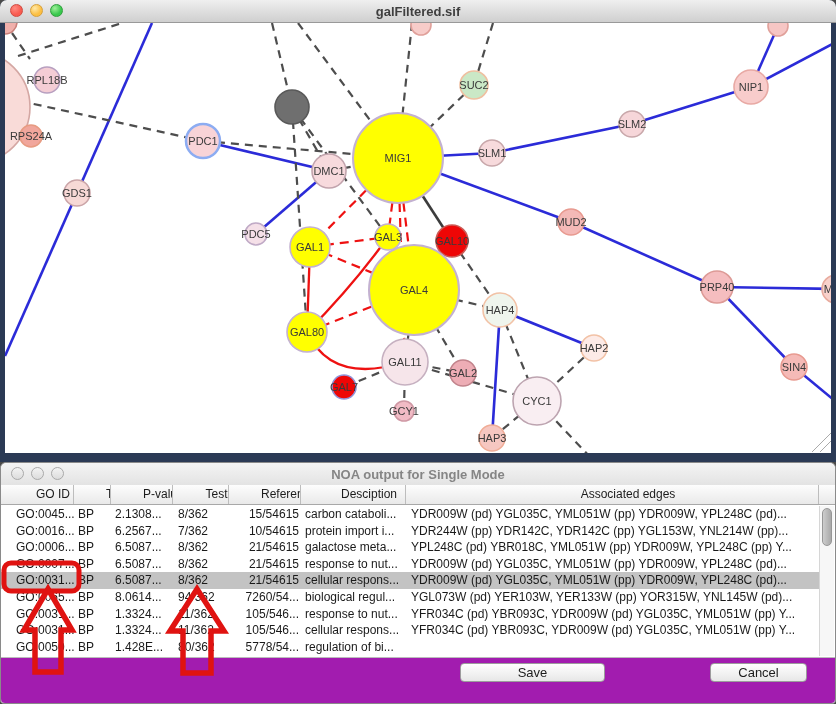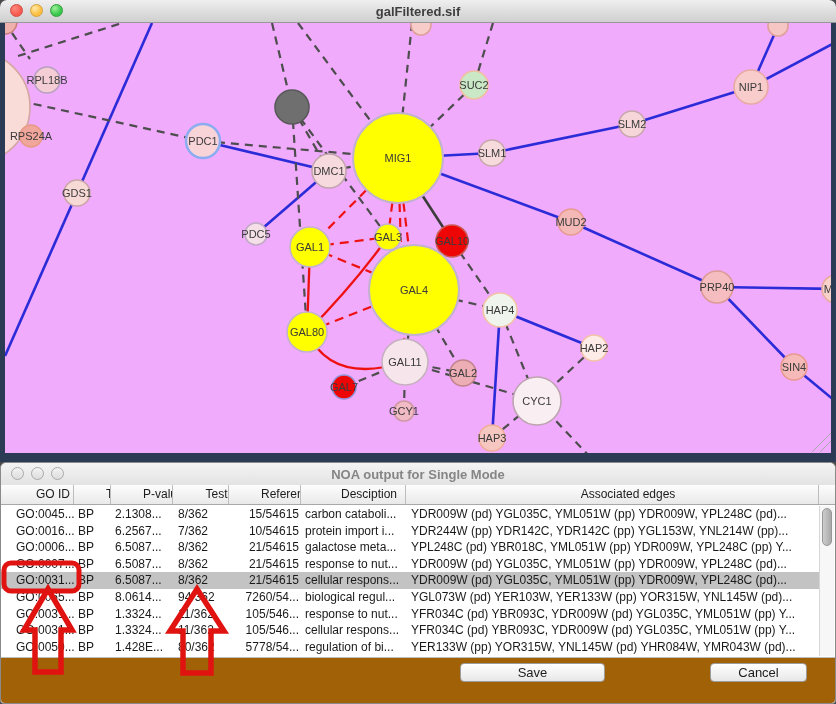--- a/index.html
+++ b/index.html
@@ -11,21 +11,21 @@
   .titlebar{height:22px;position:relative;display:flex;align-items:center;
        background:linear-gradient(#efefef,#cfcfcf);border-bottom:1px solid #999;
        border-radius:7px 7px 0 0;}
   .traffic{position:absolute;left:10px;top:4px;display:flex;gap:7px;}
   .dot{width:13px;height:13px;border-radius:50%;box-sizing:border-box;}
   .dot.red{background:radial-gradient(circle at 35% 30%,#ff8a80,#f85b50 60%);border:1px solid #cf4a40;}
   .dot.yellow{background:radial-gradient(circle at 35% 30%,#ffe9a8,#fcbf42 60%);border:1px solid #d6a03a;}
   .dot.green{background:radial-gradient(circle at 35% 30%,#9ff09a,#39c84d 60%);border:1px solid #2f9e3c;}
   .dot.gray{background:linear-gradient(#f3f3f3,#dcdcdc);border:1px solid #a9a9a9;}
   .win-title{width:100%;text-align:center;font-size:13px;font-weight:700;color:#3f3f3f;}
-  .canvas{position:absolute;left:5px;top:23px;width:826px;height:430px;background:#f0abfc;overflow:hidden;}
+  .canvas{position:absolute;left:5px;top:23px;width:826px;height:430px;background:#ffffff;overflow:hidden;}
   .net-label{font-size:11px;fill:#3a3a3a;}
   
   .noa{position:absolute;left:0;top:462px;width:836px;height:242px;background:#ffffff;
        border:1px solid #8a8a8a;box-sizing:border-box;border-radius:6px 6px 4px 4px;}
   .noa .titlebar{background:linear-gradient(#f4f4f4,#e3e3e3);border-bottom:1px solid #c6c6c6;
        border-radius:6px 6px 0 0;}
   .noa .win-title{color:#858585;font-weight:600;}
   .tbl-header{position:absolute;left:0;right:0;top:22px;height:20px;display:grid;
        grid-template-columns:73px 37px 62px 56px 72px 105px 1fr 16px;
        background:linear-gradient(#fdfdfd,#e9e9e9);border-bottom:1px solid #a8a8a8;box-sizing:border-box;}
@@ -37,21 +37,21 @@
        font-size:12px;color:#1a1a1a;background:#fff;}
   .trow.sel{background:#c3c3c3;}
   .trow div{overflow:hidden;white-space:nowrap;line-height:16.6px;}
   .trow .c0{padding-left:15px;} .trow .c1{padding-left:4px;} .trow .c2{padding-left:4px;}
   .trow .c3{padding-left:5px;} .trow .c4{text-align:right;padding-right:2px;}
   .trow .c5{padding-left:4px;} .trow .c6{padding-left:5px;}
   .scrollbar{position:absolute;right:1px;top:43px;width:14px;height:150px;background:#f7f7f7;
        border-left:1px solid #d6d6d6;}
   .thumb{position:absolute;left:1.5px;top:2px;width:10px;height:38px;border-radius:6px;
        background:linear-gradient(90deg,#cdcdcd,#a9a9a9);border:1px solid #979797;box-sizing:border-box;}
-  .noa-footer{position:absolute;left:0;right:0;top:194px;bottom:0;background:#a16207;
+  .noa-footer{position:absolute;left:0;right:0;top:194px;bottom:0;background:#a21caf;
        border-top:1px solid #bcbcbc;border-radius:0 0 4px 4px;}
   .mac-btn{position:absolute;top:5px;height:19px;font-family:"Liberation Sans",sans-serif;
        font-size:13px;color:#1c1c1c;background:linear-gradient(#ffffff,#e7e7e7);
        border:1px solid #9c9c9c;border-radius:4px;padding:0;}
   .mac-btn.save{left:459px;width:145px;}
   .mac-btn.cancel{left:679px;width:97px;margin-left:30px;}
   
   #overlay{position:absolute;left:0;top:460px;width:836px;height:244px;z-index:50;pointer-events:none;}
 </style>
 </head>
@@ -280,21 +280,20 @@
         <div class="c5">cellular respons...</div>
         <div class="c6">YFR034C (pd) YBR093C, YDR009W (pd) YGL035C, YML051W (pp) Y...</div>
       </div>
       <div class="trow">
         <div class="c0">GO:0050...</div>
         <div class="c1">BP</div>
         <div class="c2">1.428E...</div>
         <div class="c3">80/362</div>
         <div class="c4">5778/54...</div>
         <div class="c5">regulation of bi...</div>
-        <div class="c6">YER133W (pp) YOR315W, YNL145W (pd) YHR084W, YMR043W (pd)...</div>
       </div>
     </div>
   <div class="scrollbar">
     <div class="thumb"></div>
   </div>
   <div class="noa-footer">
     <button class="mac-btn save">Save</button>
     <button class="mac-btn cancel">Cancel</button>
   </div>
 </div>

